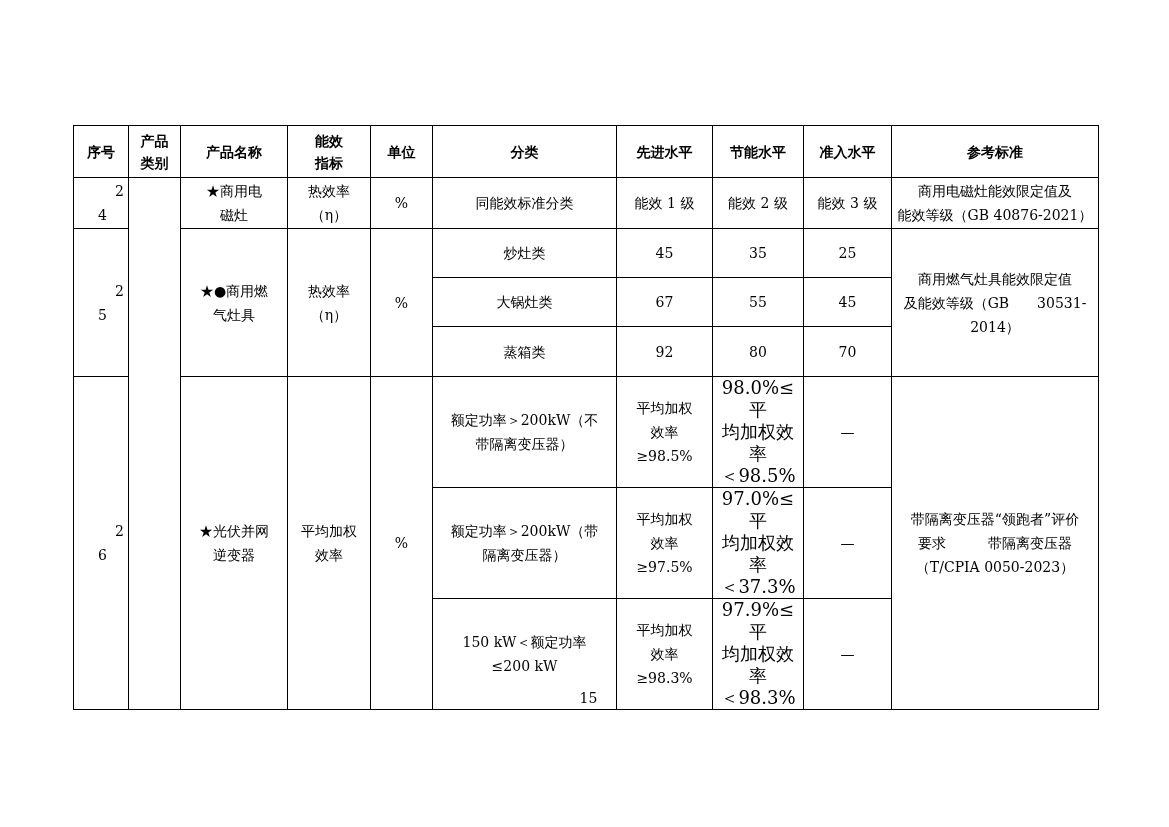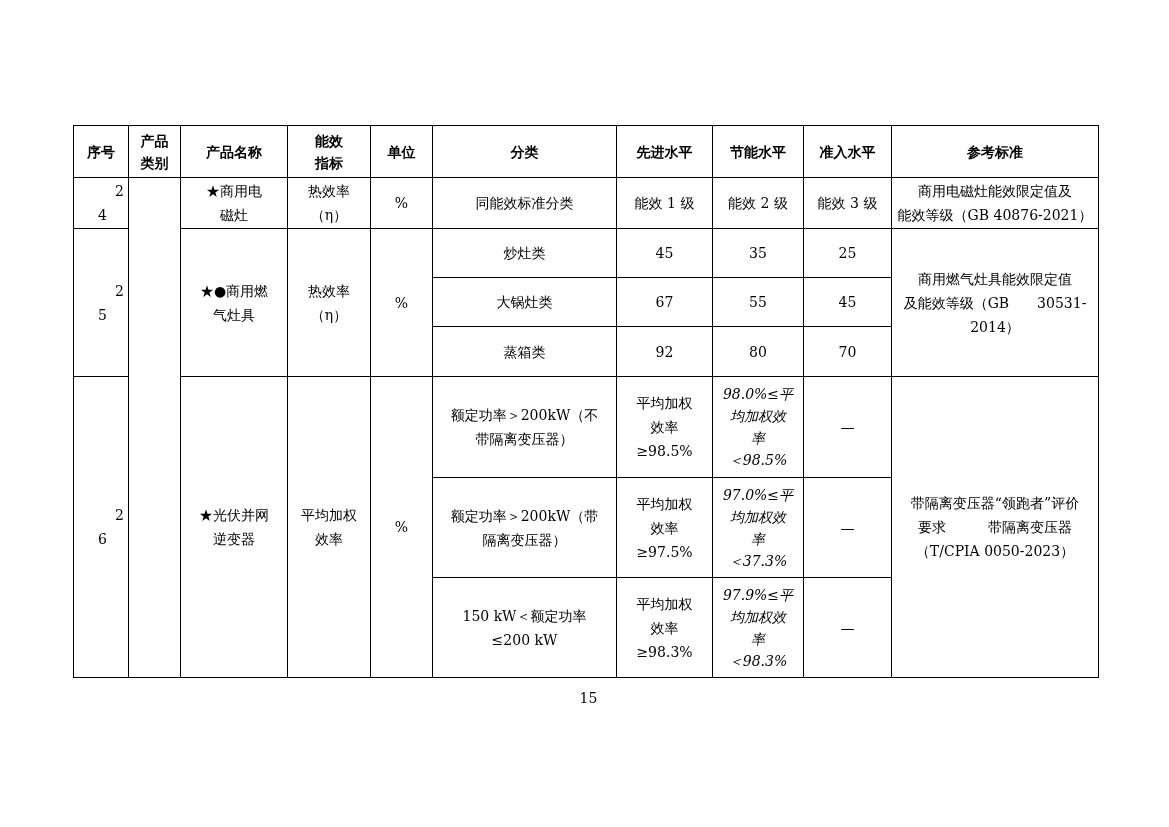--- a/index.html
+++ b/index.html
@@ -7,21 +7,21 @@
          font-family: "DejaVu Serif", "Liberation Serif", serif; color: #000; }
   table.main { position: absolute; left: 73px; top: 125px; width: 1025px;
                border-collapse: collapse; table-layout: fixed; font-size: 14px; }
   table.main td, table.main th { border: 1px solid #000; padding: 0 4px; text-align: center;
                vertical-align: middle; line-height: 24px; font-weight: normal; }
   table.main th { font-weight: bold; font-size: 14px; }
   .seq { text-align: right; padding: 0 6px 0 4px; line-height: 26px; }
   .seq .a { display:block; text-align:right; }
   .seq .b { display:block; text-align:left; padding-left: 20px; }
   .ref { text-align: left; text-align-last: auto; }
-  .small { font-size: 14px; line-height: 22px !important; font-style: italic; }
+  .small { font-size: 18px; line-height: 22px !important; }
   .page-num { position: absolute; left: 4px; width: 1169px; top: 690px; text-align: center; font-size: 14px; }
   .dash { font-size: 14px; }
 </style>
 </head>
 <body>
 
 <table class="main">
   <colgroup>
     <col style="width:55px">
       <col style="width:52px">

